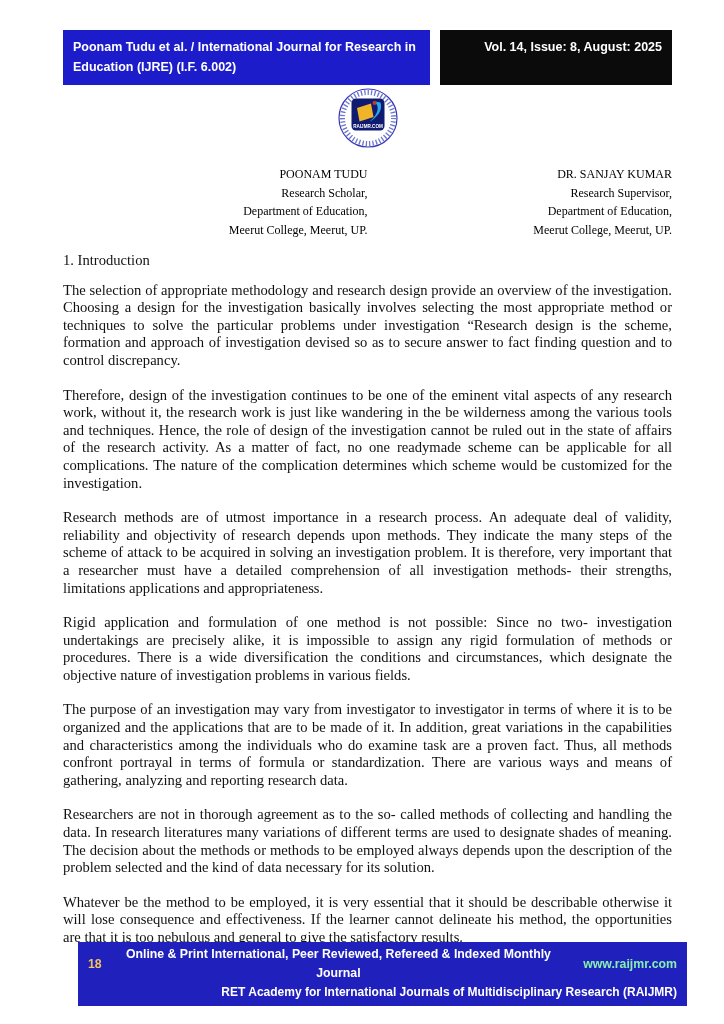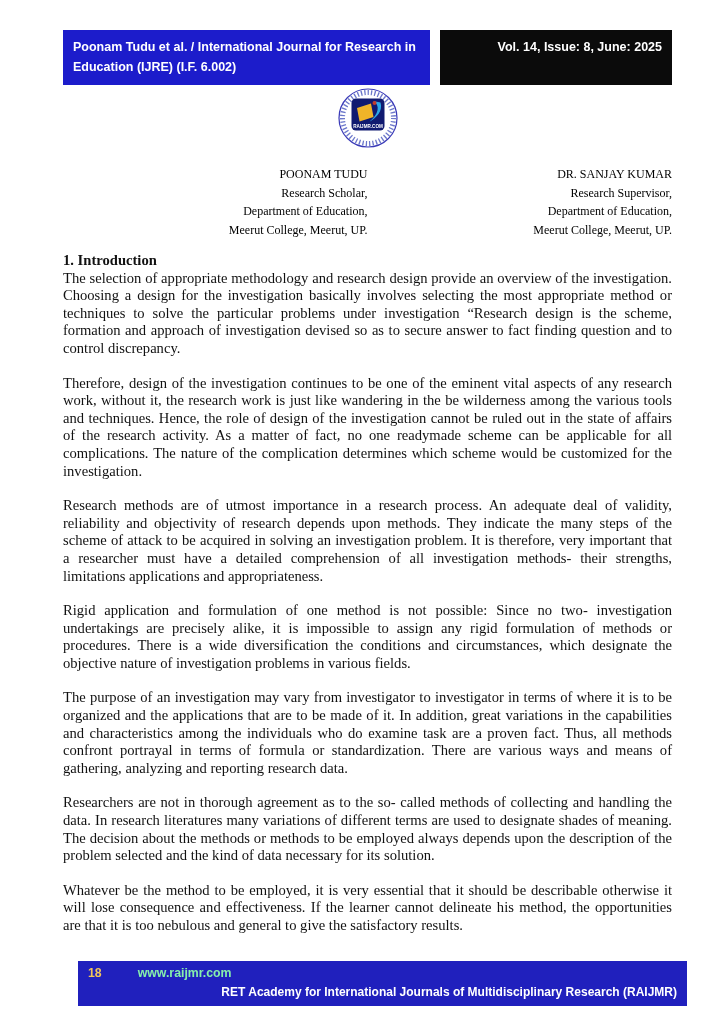--- a/index.html
+++ b/index.html
@@ -52,21 +52,21 @@
     margin-top: 9px;
     letter-spacing: 0.2px;
   }
 
   
   .authors-row { display: flex; margin-top: 15px; }
   .author-block { flex: 1; text-align: right; font-size: 12px; line-height: 18.5px; }
 
   
   .body-text { margin-top: 13px; font-size: 14.6px; line-height: 17.6px; text-align: justify; color: #111; }
-  .section-heading { font-weight: bold; font-size: 14.6px; margin-bottom: 0; }
+  .section-heading { font-weight: normal; font-size: 14.6px; margin-bottom: 12px; }
   .body-text p { margin-bottom: 17px; }
   .body-text p:last-child { margin-bottom: 0; }
 
   
   .footer-bar {
     position: absolute;
     left: 78px;
     width: 609px;
     bottom: 18px;
     background: #2020bd;
@@ -88,21 +88,21 @@
 
 <div class="page">
   <div class="content">
 
     <div class="header-row">
       <div class="header-left">
         <div>Poonam Tudu et al. / International Journal for Research in</div>
         <div>Education (IJRE) (I.F. 6.002)</div>
       </div>
       <div class="header-right">
-        <div>Vol. 14, Issue: 8, June: 2025</div>
+        <div>Vol. 14, Issue: 8, August: 2025</div>
       </div>
     </div>
 
     <div class="logo-row">
       <svg width="60" height="60" viewBox="0 0 60 60">
         <circle cx="30" cy="30" r="29" fill="#ffffff" stroke="#3a3ab8" stroke-width="1.2"></circle>
         <circle cx="30" cy="30" r="25.5" fill="none" stroke="#3a4ab8" stroke-width="5" stroke-dasharray="1.3 2.1" opacity="0.75"></circle>
         <rect x="13.5" y="10.5" width="33" height="32" rx="4.5" fill="#101a70"></rect>
         <path d="M19 20 L33 15.5 L35.5 29 L21.5 33.5 Z" fill="#f0b429"></path>
         <path d="M35 13 C42.5 17 41 26 31 34 C39 29.5 45 23 42.5 14.5 Z" fill="#2aa7e8"></path>
@@ -136,17 +136,18 @@
       <p>The purpose of an investigation may vary from investigator to investigator in terms of where it is to be organized and the applications that are to be made of it. In addition, great variations in the capabilities and characteristics among the individuals who do examine task are a proven fact. Thus, all methods confront portrayal in terms of formula or standardization. There are various ways and means of gathering, analyzing and reporting research data.</p>
       <p>Researchers are not in thorough agreement as to the so- called methods of collecting and handling the data. In research literatures many variations of different terms are used to designate shades of meaning. The decision about the methods or methods to be employed always depends upon the description of the problem selected and the kind of data necessary for its solution.</p>
       <p>Whatever be the method to be employed, it is very essential that it should be describable otherwise it will lose consequence and effectiveness. If the learner cannot delineate his method, the opportunities are that it is too nebulous and general to give the satisfactory results.</p>
     </div>
 
   </div>
 
   <div class="footer-bar">
     <div class="footer-line1">
       <span class="footer-pagenum">18</span>
+      <span class="footer-main">Online &amp; Print International, Peer Reviewed, Refereed &amp; Indexed Monthly Journal</span>
       <a class="footer-url" href="#">www.raijmr.com</a>
     </div>
     <div class="footer-line2">RET Academy for International Journals of Multidisciplinary Research (RAIJMR)</div>
   </div>
 </div>
 
 </body></html>

